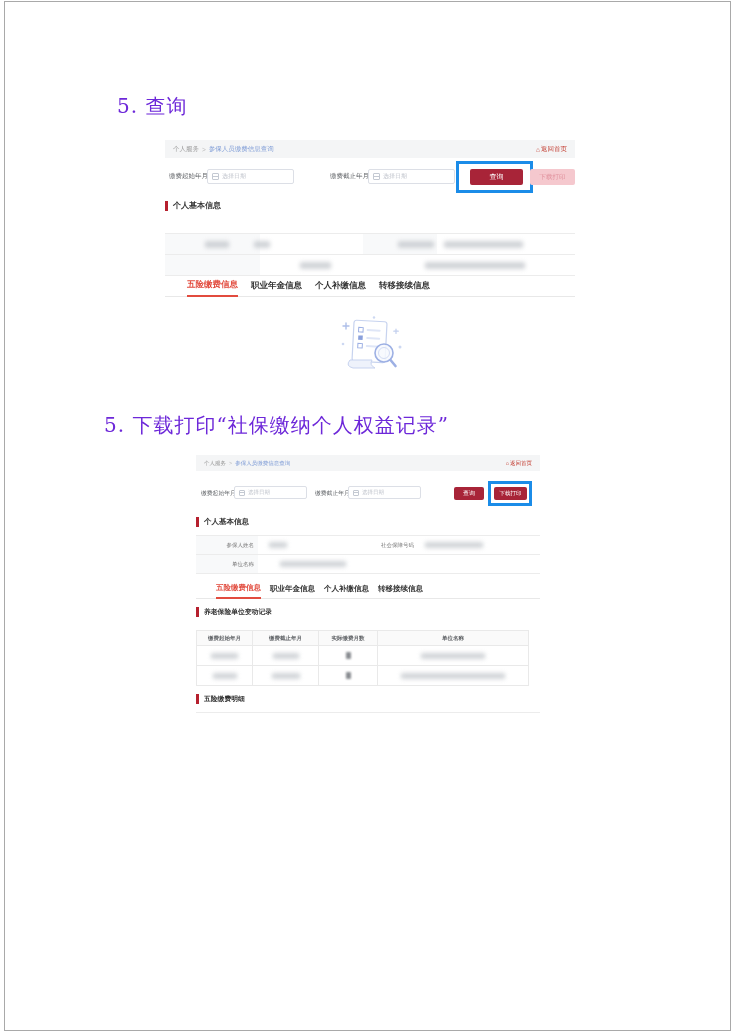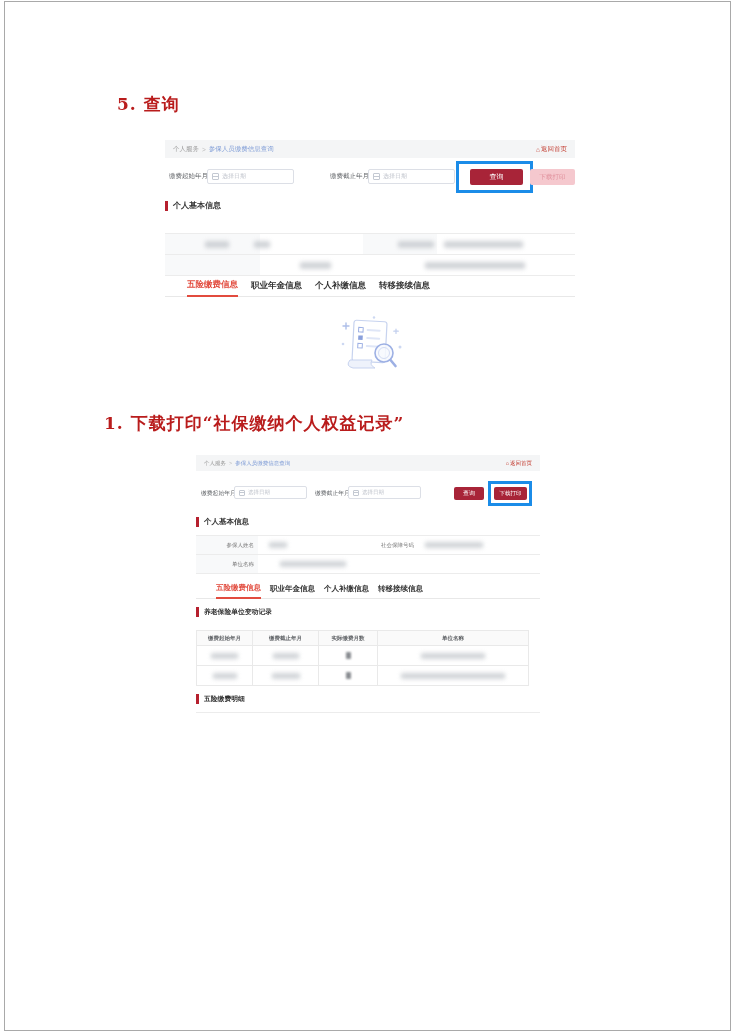--- a/index.html
+++ b/index.html
@@ -1,20 +1,20 @@
 <!DOCTYPE html>
 <html><head>
 <meta charset="utf-8">
 <style>
   html,body{margin:0;padding:0;width:734px;height:1033px;background:#fff;
     font-family:"Liberation Sans",sans-serif;overflow:hidden;position:relative;}
   .page-border{position:absolute;left:4px;top:1px;width:727px;height:1030px;
     border:1px solid #a9a9a9;box-sizing:border-box;pointer-events:none;}
-  .step-title{position:absolute;font-family:"DejaVu Serif",serif;font-size:17px;
-    font-weight:700;color:#b91c1c;letter-spacing:1px;white-space:nowrap;}
+  .step-title{position:absolute;font-family:"DejaVu Serif",serif;font-size:20px;
+    font-weight:400;color:#6d28d9;letter-spacing:1px;white-space:nowrap;}
   .shot{position:absolute;background:#fff;}
   .topbar{position:absolute;left:0;top:0;right:0;background:#f4f5f6;
     display:flex;align-items:center;padding:0 8px;box-sizing:border-box;}
   .crumb-root{color:#999;}
   .crumb-sep{color:#bbb;margin:0 3px;}
   .crumb-cur{color:#7d9bd6;}
   .home{margin-left:auto;color:#c23a2e;display:flex;align-items:center;gap:1px;}
   .flabel{position:absolute;color:#5f6266;white-space:nowrap;}
   .dinput{position:absolute;border:1px solid #dcdfe6;border-radius:2px;background:#fff;
     display:flex;align-items:center;padding:0 4px;box-sizing:border-box;color:#c0c4cc;}
@@ -122,21 +122,21 @@
     <line x1="53.5" y1="46" x2="58.5" y2="52" stroke="#9db0e4" stroke-width="2.6" stroke-linecap="round"></line>
     <path d="M9 9 v6 M6 12 h6" stroke="#aebfe9" stroke-width="1.4" stroke-linecap="round"></path>
     <path d="M59 15 v4.5 M56.8 17.2 h4.5" stroke="#c2cfee" stroke-width="1.2" stroke-linecap="round"></path>
     <circle cx="6" cy="30" r="1.3" fill="#cdd8f2"></circle>
     <circle cx="63" cy="33" r="1.5" fill="#cdd8f2"></circle>
     <circle cx="37" cy="3.5" r="1.2" fill="#cdd8f2"></circle>
   </svg>
 
 </div>
 
-<div class="step-title" style="left:104px;top:412px;">1. 下载打印“社保缴纳个人权益记录”</div>
+<div class="step-title" style="left:104px;top:412px;">5. 下载打印“社保缴纳个人权益记录”</div>
 
 <div class="shot" style="left:196px;top:455px;width:344px;height:260px;">
 
   <div class="topbar" style="height:16px;font-size:5.5px;">
     <span class="crumb-root">个人服务</span>
     <span class="crumb-sep">&gt;</span>
     <span class="crumb-cur">参保人员缴费信息查询</span>
     <span class="home">
       <span>⌂</span>
       <span>返回首页</span>

